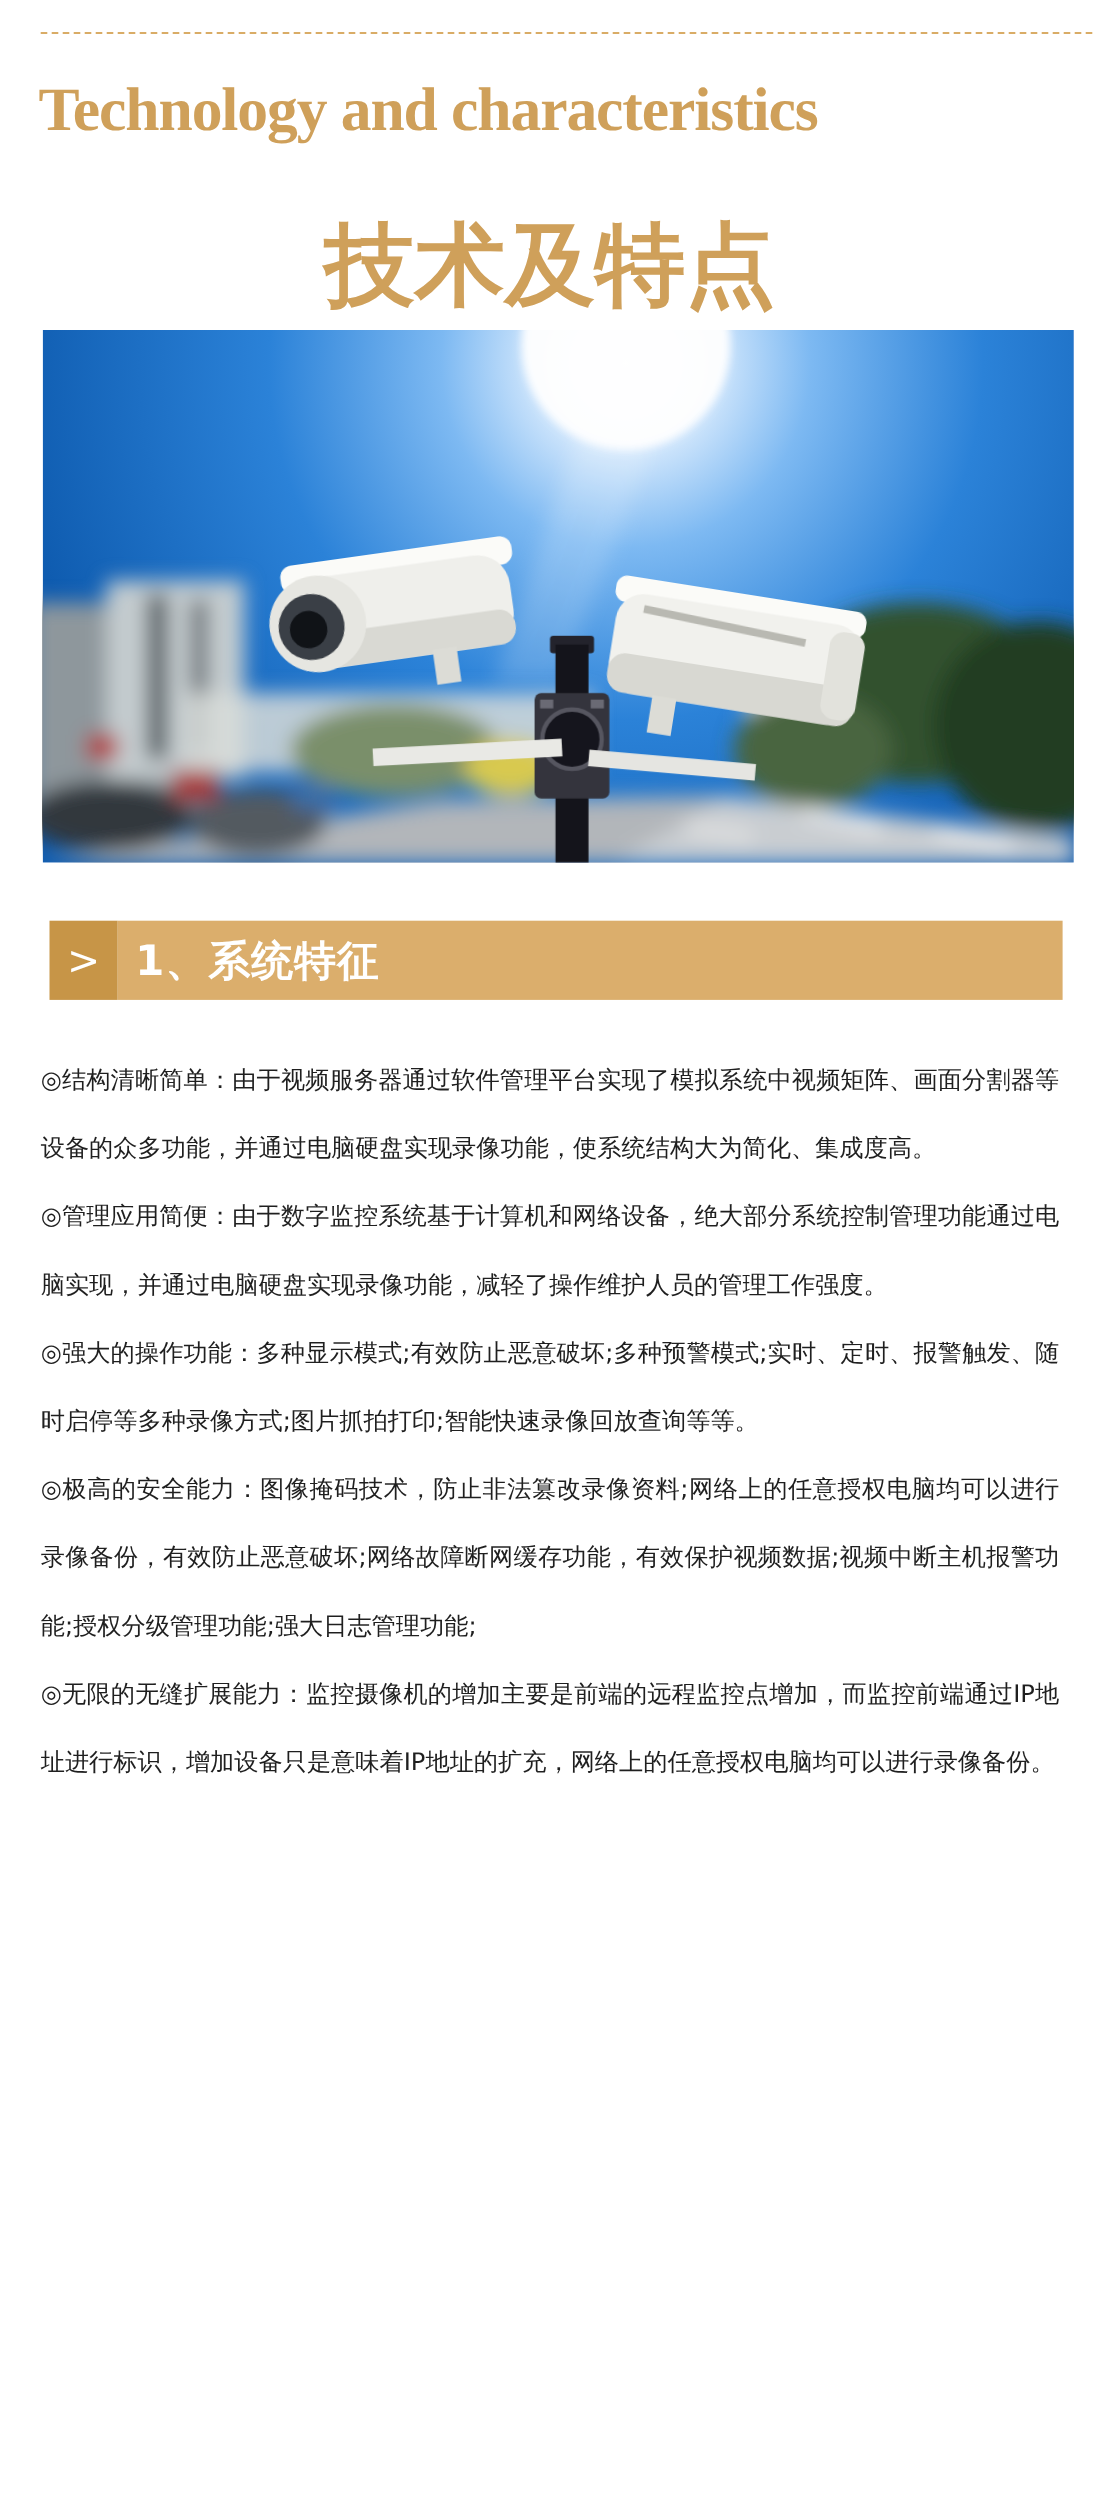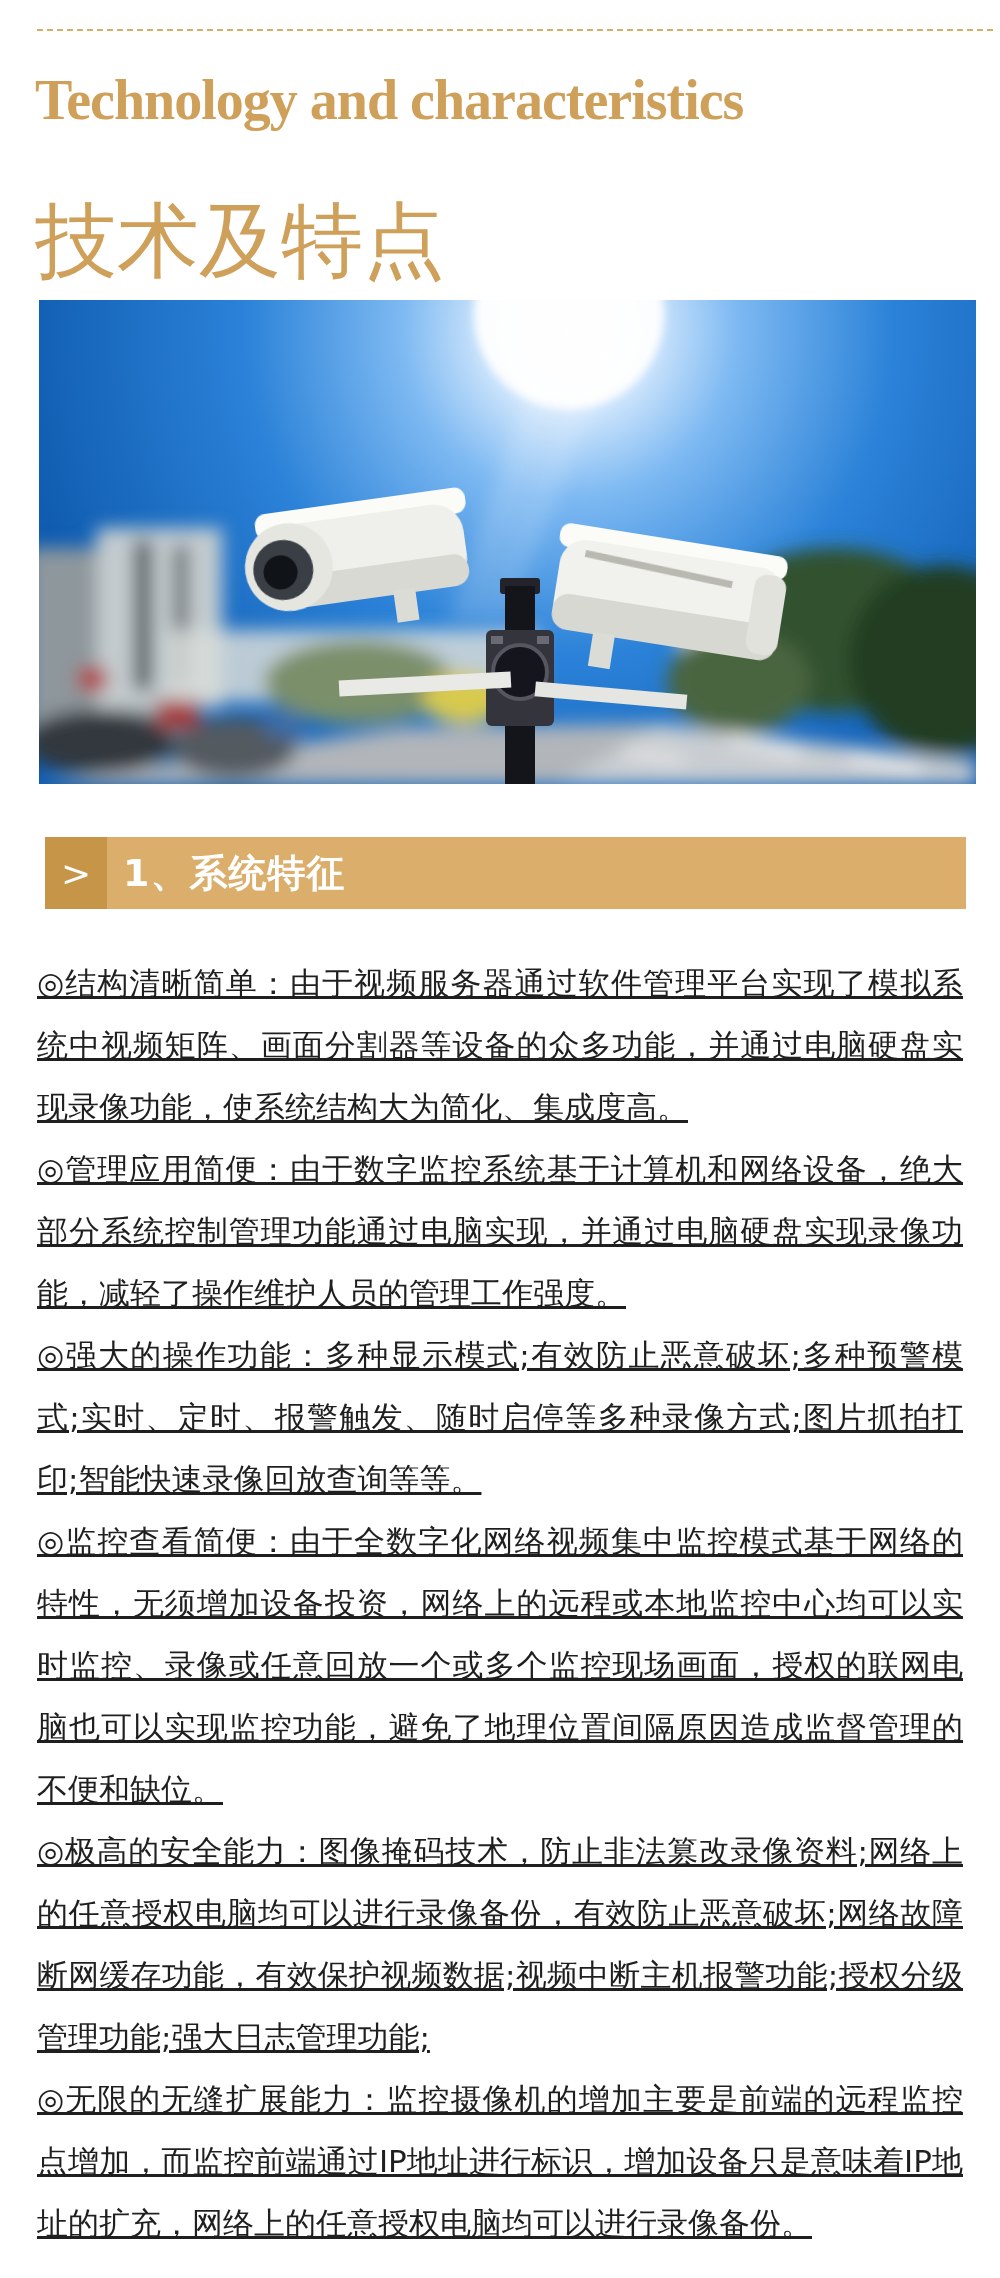--- a/index.html
+++ b/index.html
@@ -13,22 +13,22 @@
   }
   .title-en{
     position:absolute;left:35px;top:32px;width:930px;
     font-family:"Liberation Serif","DejaVu Serif",serif;
     font-weight:bold;font-size:56px;line-height:1.1;letter-spacing:-1px;
     color:var(--gold,#CFA05A);white-space:nowrap;
   }
   .title-zh{
     position:absolute;left:35px;top:130px;width:930px;
     font-family:"DejaVu Serif","Liberation Serif",serif;
-    font-weight:normal;font-size:82px;line-height:1.05;
-    color:var(--gold,#CFA05A);white-space:nowrap;
+    font-weight:bold;font-size:82px;line-height:1.05;
+    color:var(--gold,#CFA05A);white-space:nowrap;text-align:center;
   }
   .hero{
     position:absolute;left:39px;top:300px;width:937px;height:484px;
     overflow:hidden;background:#1565c4;
   }
   .hero svg{display:block;width:100%;height:100%;}
   .banner{
     position:absolute;left:45px;top:837px;width:921px;height:72px;
     display:flex;align-items:stretch;
   }
@@ -40,21 +40,21 @@
   .banner-label{
     flex:1;background:var(--banner-bar,#DBAE6C);
     color:var(--banner-text,#fff);font-weight:bold;font-size:38px;
     display:flex;align-items:center;padding-left:16px;
     letter-spacing:1px;
     text-align:right;
   }
   .body-text{
     position:absolute;left:37px;top:952px;width:926px;
     color:var(--body-text,#1F1F1F);
-    font-size:31px;line-height:62px;text-align:justify;text-decoration:underline;
+    font-size:22px;line-height:62px;text-align:justify;
   }
   .body-text p{margin:0;padding:0;}
 </style>
 </head>
 <body>
 
 <div class="divider"></div>
 
 <h1 class="title-en">Technology and characteristics</h1>
 <h2 class="title-zh">技术及特点</h2>
@@ -140,16 +140,15 @@
 <div class="banner">
   <div class="banner-chevron">&gt;</div>
   <div class="banner-label">1、系统特征</div>
 </div>
 
 <div class="body-text">
 
 <p>◎结构清晰简单：由于视频服务器通过软件管理平台实现了模拟系统中视频矩阵、画面分割器等设备的众多功能，并通过电脑硬盘实现录像功能，使系统结构大为简化、集成度高。</p>
     <p>◎管理应用简便：由于数字监控系统基于计算机和网络设备，绝大部分系统控制管理功能通过电脑实现，并通过电脑硬盘实现录像功能，减轻了操作维护人员的管理工作强度。</p>
     <p>◎强大的操作功能：多种显示模式;有效防止恶意破坏;多种预警模式;实时、定时、报警触发、随时启停等多种录像方式;图片抓拍打印;智能快速录像回放查询等等。</p>
-    <p>◎监控查看简便：由于全数字化网络视频集中监控模式基于网络的特性，无须增加设备投资，网络上的远程或本地监控中心均可以实时监控、录像或任意回放一个或多个监控现场画面，授权的联网电脑也可以实现监控功能，避免了地理位置间隔原因造成监督管理的不便和缺位。</p>
     <p>◎极高的安全能力：图像掩码技术，防止非法篡改录像资料;网络上的任意授权电脑均可以进行录像备份，有效防止恶意破坏;网络故障断网缓存功能，有效保护视频数据;视频中断主机报警功能;授权分级管理功能;强大日志管理功能;</p>
     <p>◎无限的无缝扩展能力：监控摄像机的增加主要是前端的远程监控点增加，而监控前端通过IP地址进行标识，增加设备只是意味着IP地址的扩充，网络上的任意授权电脑均可以进行录像备份。</p>
   </div>
 
 </body></html>

